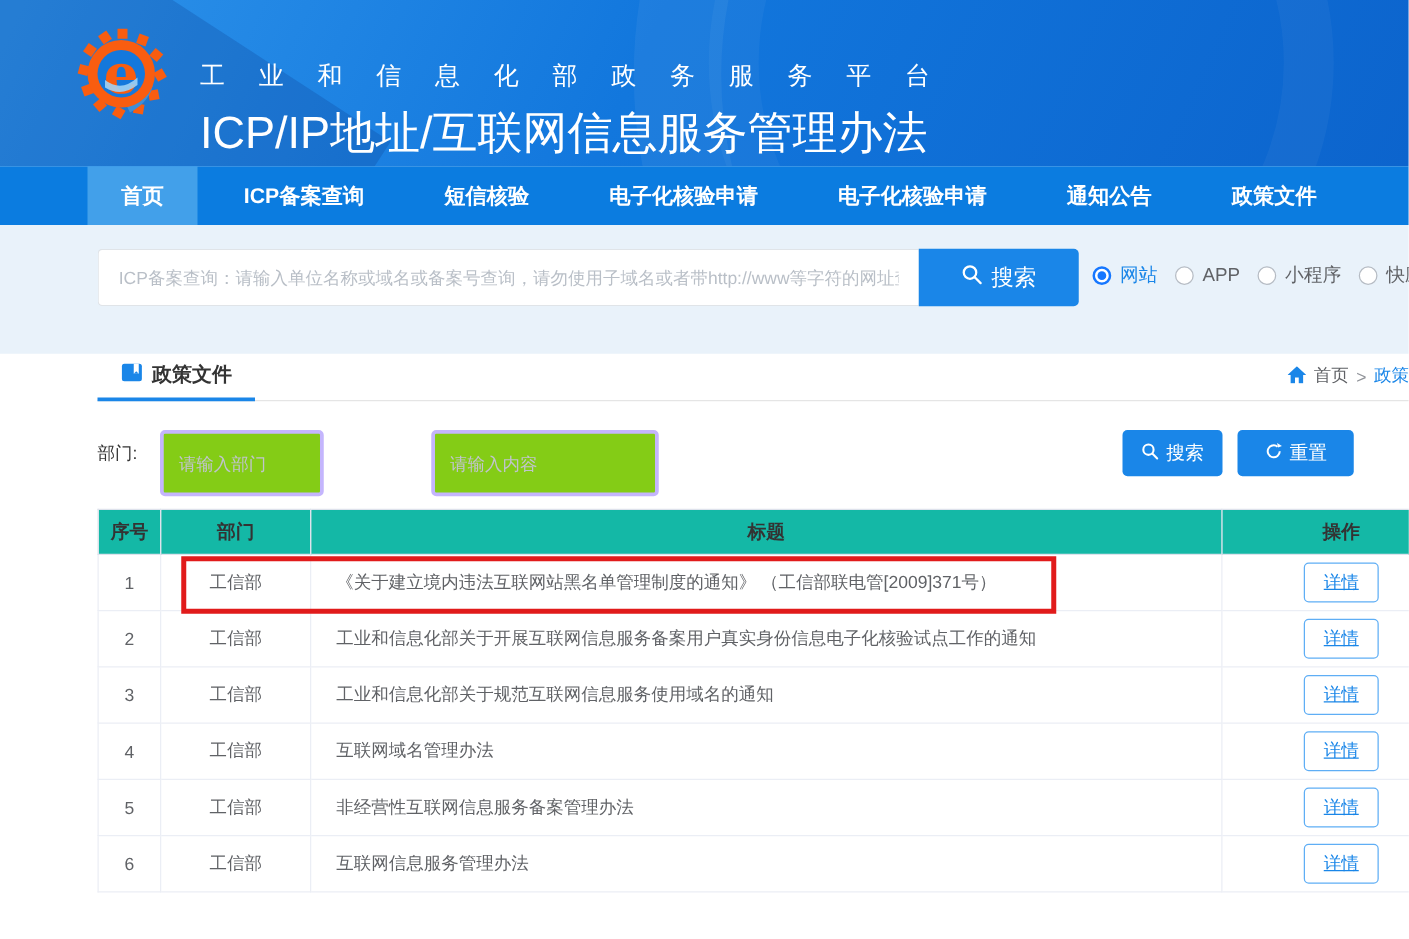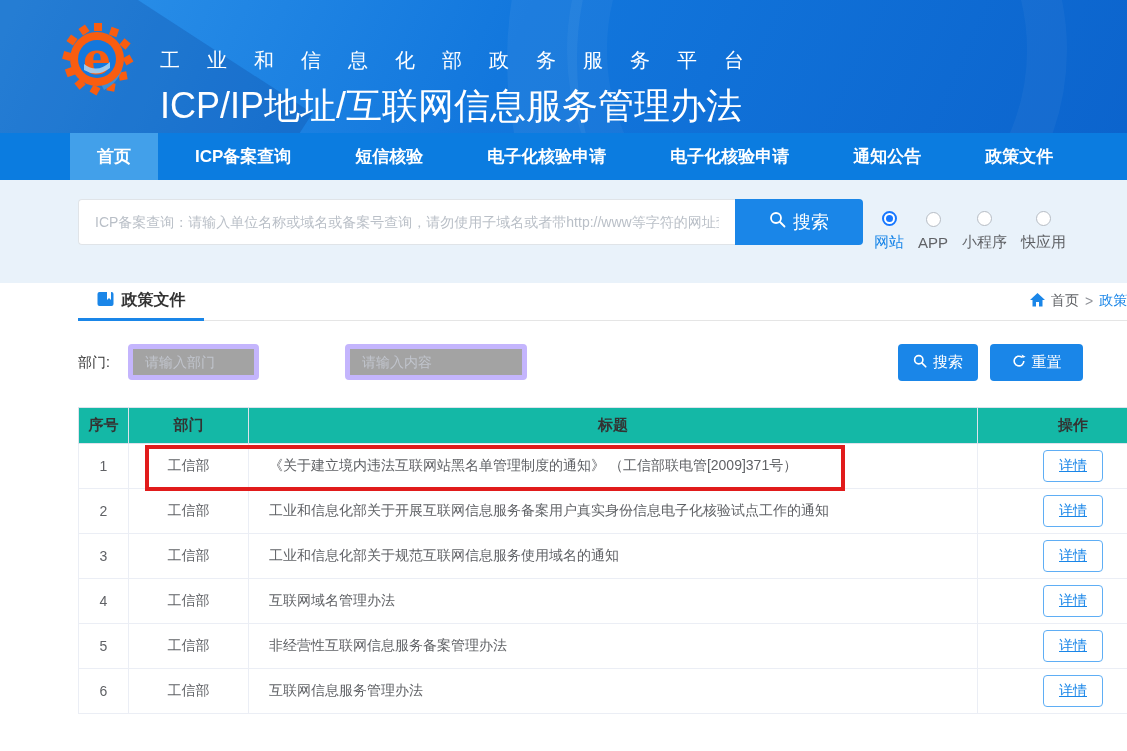--- a/index.html
+++ b/index.html
@@ -61,21 +61,21 @@
   .icp-search-btn {
     position:absolute; left:735px; top:19px; width:128px; height:46px;
     background:#1a86e8; color:#fff; border:none; border-radius:0 4px 4px 0;
     font-size:18px; cursor:pointer; display:flex; align-items:center;
     justify-content:center; gap:7px;
   }
   .radio-group {
     position:absolute; left:874px; top:31px; display:flex; align-items:center;
     gap:14px; white-space:nowrap;
   }
-  .radio-item { display:flex; align-items:center; gap:7px; cursor:pointer;flex-direction:column; }
+  .radio-item { display:flex; align-items:center; gap:7px; cursor:pointer; }
   .radio-dot {
     width:15px; height:15px; border-radius:50%; background:#fff;
     border:1px solid #b6bcc4; flex:0 0 auto;
   }
   .radio-item.selected .radio-dot {
     border:2px solid #1677ff; position:relative;
   }
   .radio-item.selected .radio-dot::after {
     content:""; position:absolute; left:2px; top:2px; width:7px; height:7px;
     border-radius:50%; background:#1677ff;
@@ -102,22 +102,22 @@
   .breadcrumb .home-link { color:#606266; cursor:pointer; }
   .breadcrumb .sep { color:#909399; }
   .breadcrumb .current { color:#1a86e8; cursor:pointer; }
 
   
   .filter-row { position:absolute; top:344px; left:0; width:1127px; height:36px; }
   .filter-label { position:absolute; font-size:14px; color:#333; line-height:36px; }
   .lbl-dept { left:78px; }
   .lbl-title { left:308px;margin-left:44px; }
   .filter-input {
-    position:absolute; height:36px; border:5px solid #c4b5fd; border-radius:4px;
-    padding:0 12px; font-size:14px; color:#333; outline:none; background:#a3a3a3;
+    position:absolute; height:53px; border:3px solid #c4b5fd; border-radius:4px;
+    padding:0 12px; font-size:14px; color:#333; outline:none; background:#84cc16;
   }
   .filter-input::placeholder { color:#c0c4cc; }
   .inp-dept { left:128px; top:0; width:131px; }
   .inp-title { left:345px; top:0; width:182px; }
   .filter-btn {
     position:absolute; top:0; height:37px; background:#1a86e8; color:#fff;
     border:none; border-radius:4px; font-size:15px; cursor:pointer;
     display:flex; align-items:center; justify-content:center; gap:6px;
   }
   .btn-search2 { left:898px; width:80px; }

